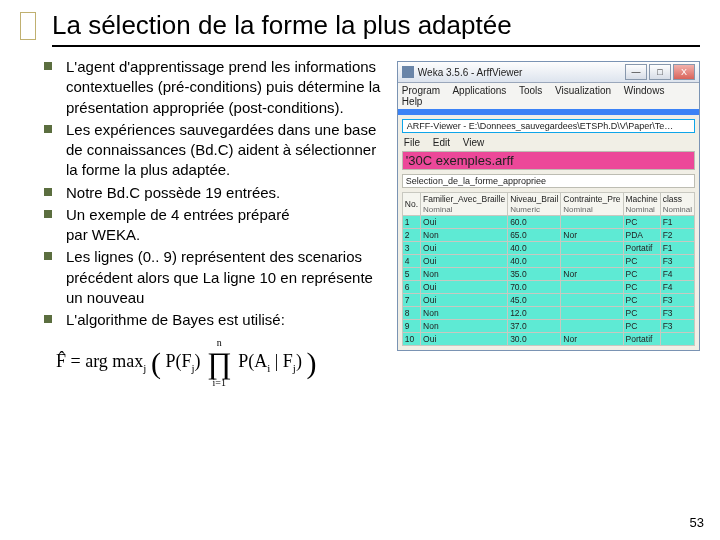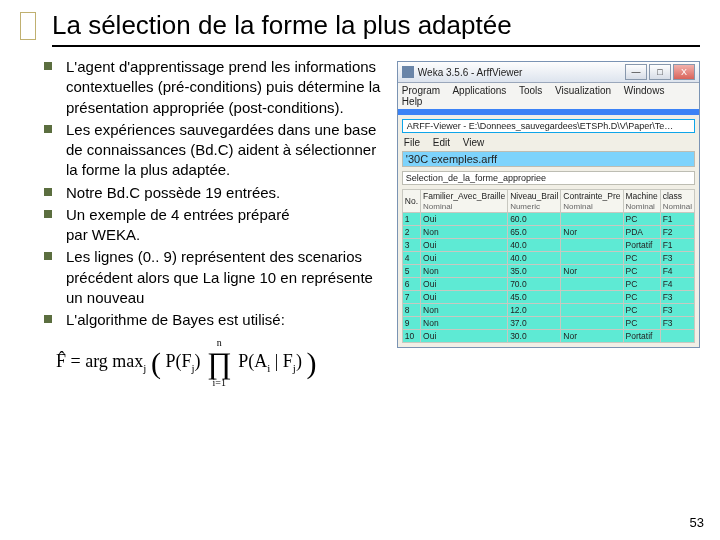--- a/index.html
+++ b/index.html
@@ -18,21 +18,21 @@
   .weka-titlebar{display:flex;align-items:center;background:linear-gradient(#fdfdfd,#dde4ee);height:20px;border-bottom:1px solid #9aa7bb;padding:0 4px}
   .weka-titlebar .ico{width:12px;height:12px;background:#6a85a8;margin-right:4px}
   .weka-titlebar .t{flex:1;font-size:10px}
   .weka-titlebar .btns{display:flex;gap:2px}
   .weka-titlebar .btn{width:20px;height:14px;border:1px solid #8898ad;background:linear-gradient(#fefefe,#d7dde7);display:flex;align-items:center;justify-content:center;font-size:9px}
   .weka-titlebar .btn.close{background:linear-gradient(#f2b1ac,#d9645a);color:#fff}
   .weka-menubar{background:#f4f4f2;border-bottom:6px solid #3b82f6;padding:2px 4px;font-size:10px;word-spacing:10px}
   .weka-sub{padding:4px;background:#f1efe6}
   .weka-path{border:1px solid #0ea5e9;background:#fff;padding:1px 4px;font-size:9px;overflow:hidden;white-space:nowrap}
   .weka-sub .sub-menubar{margin-top:3px;font-size:10px;word-spacing:10px;padding:1px 2px}
-  .weka-field{margin-top:2px;border:1px solid #bdbdb3;background:#7dd3fc;font-size:11px;padding:1px 3px}
+  .weka-field{margin-top:2px;border:1px solid #bdbdb3;background:#ec4899;font-size:13px;padding:1px 3px}
   .weka-tab{margin-top:4px;border:1px solid #bdbdb3;background:#fff;font-size:9px;padding:1px 3px}
   table.data{width:100%;border-collapse:collapse;background:#5eead4;margin-top:4px;font-size:8.5px}
   table.data th,table.data td{border:1px solid #c8c8c0;padding:1px 2px;text-align:left;white-space:nowrap;overflow:hidden}
   table.data th{background:#f5f5ef;font-weight:normal}
   table.data th .sub{color:#666;font-size:8px}
   .pagenum{position:absolute;right:16px;bottom:10px;font-size:13px}
 </style>
 </head>
 <body>
 

